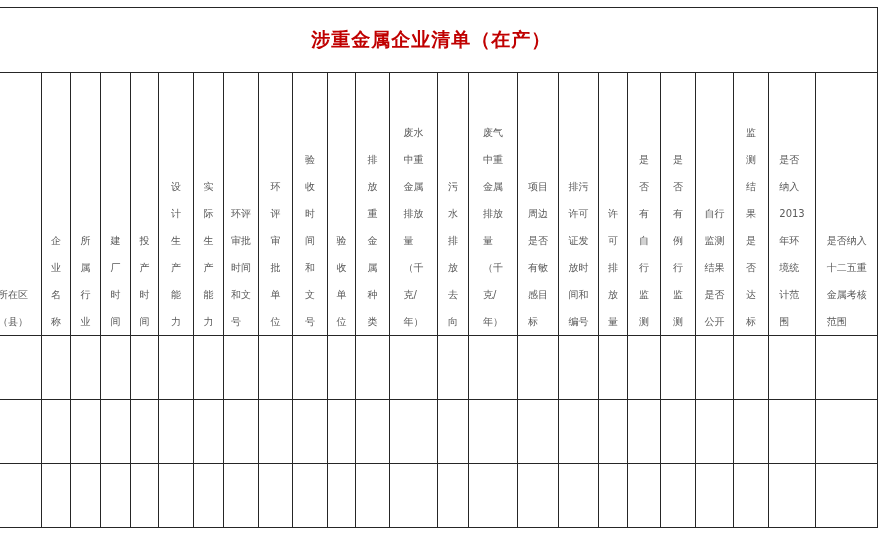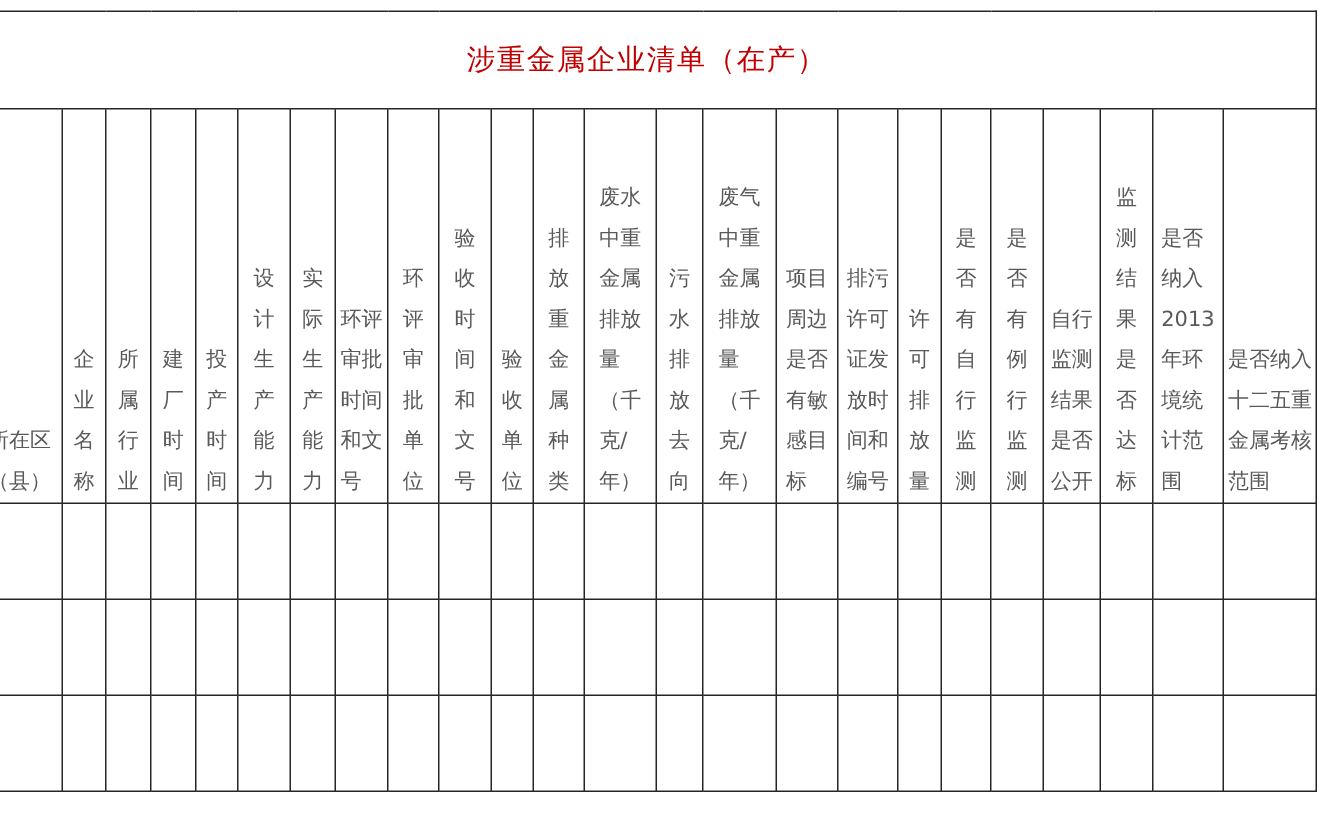--- a/index.html
+++ b/index.html
@@ -27,36 +27,36 @@
     padding: 0;
     overflow: hidden;
   }
   tr.title-row { height: 65px; }
   td.title-cell {
     text-align: center;
     vertical-align: middle;
   }
   .doc-title {
     font-size: 19px;
-    font-weight: normal;
+    font-weight: bold;
     letter-spacing: 1px;
     color: #c00000;
   }
   tr.header-row { height: 263px; }
   td.hcell {
     vertical-align: bottom;
     text-align: center;
     padding-bottom: 18px;
     color: #595959;
   }
   .hwrap {
     display: inline-block;
     text-align: left;
     white-space: pre-line;
-    font-size: 14px;
+    font-size: 10px;
     line-height: 27px;
     word-break: keep-all;
   }
   tr.body-row { height: 64px; }
   td.bcell { background: #ffffff; }
 </style>
 </head>
 <body>
 
 <div class="viewport">

